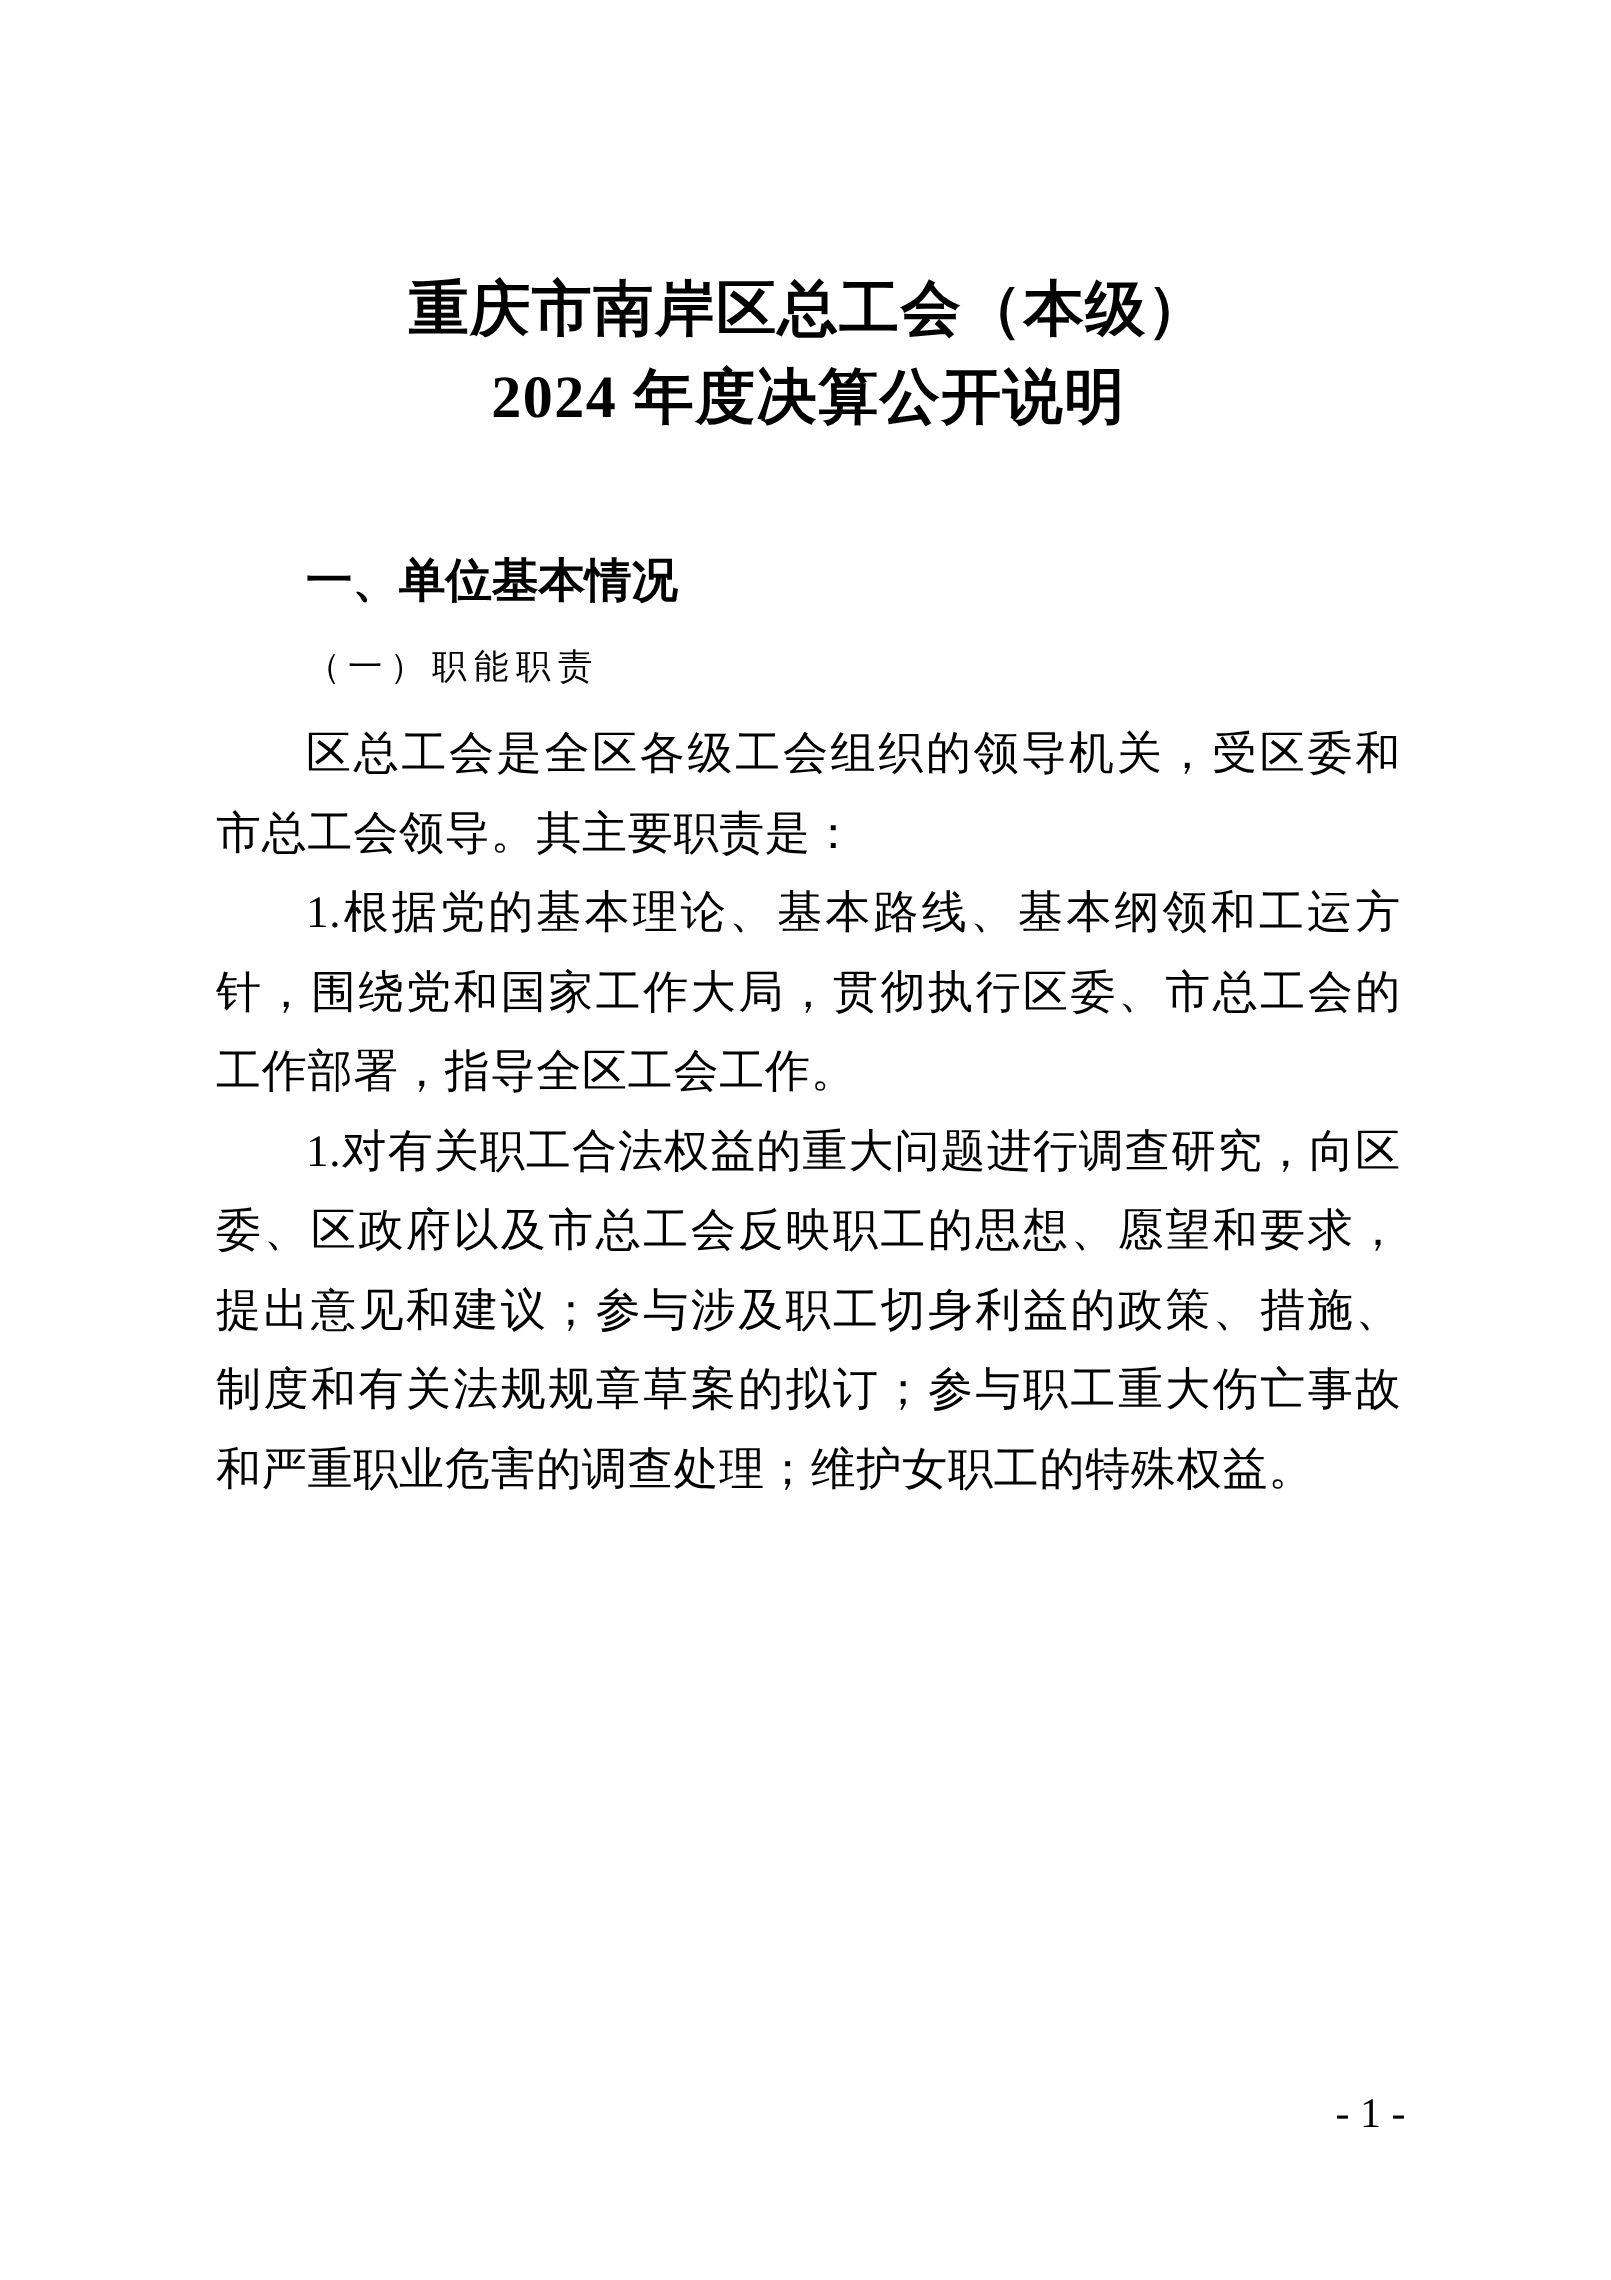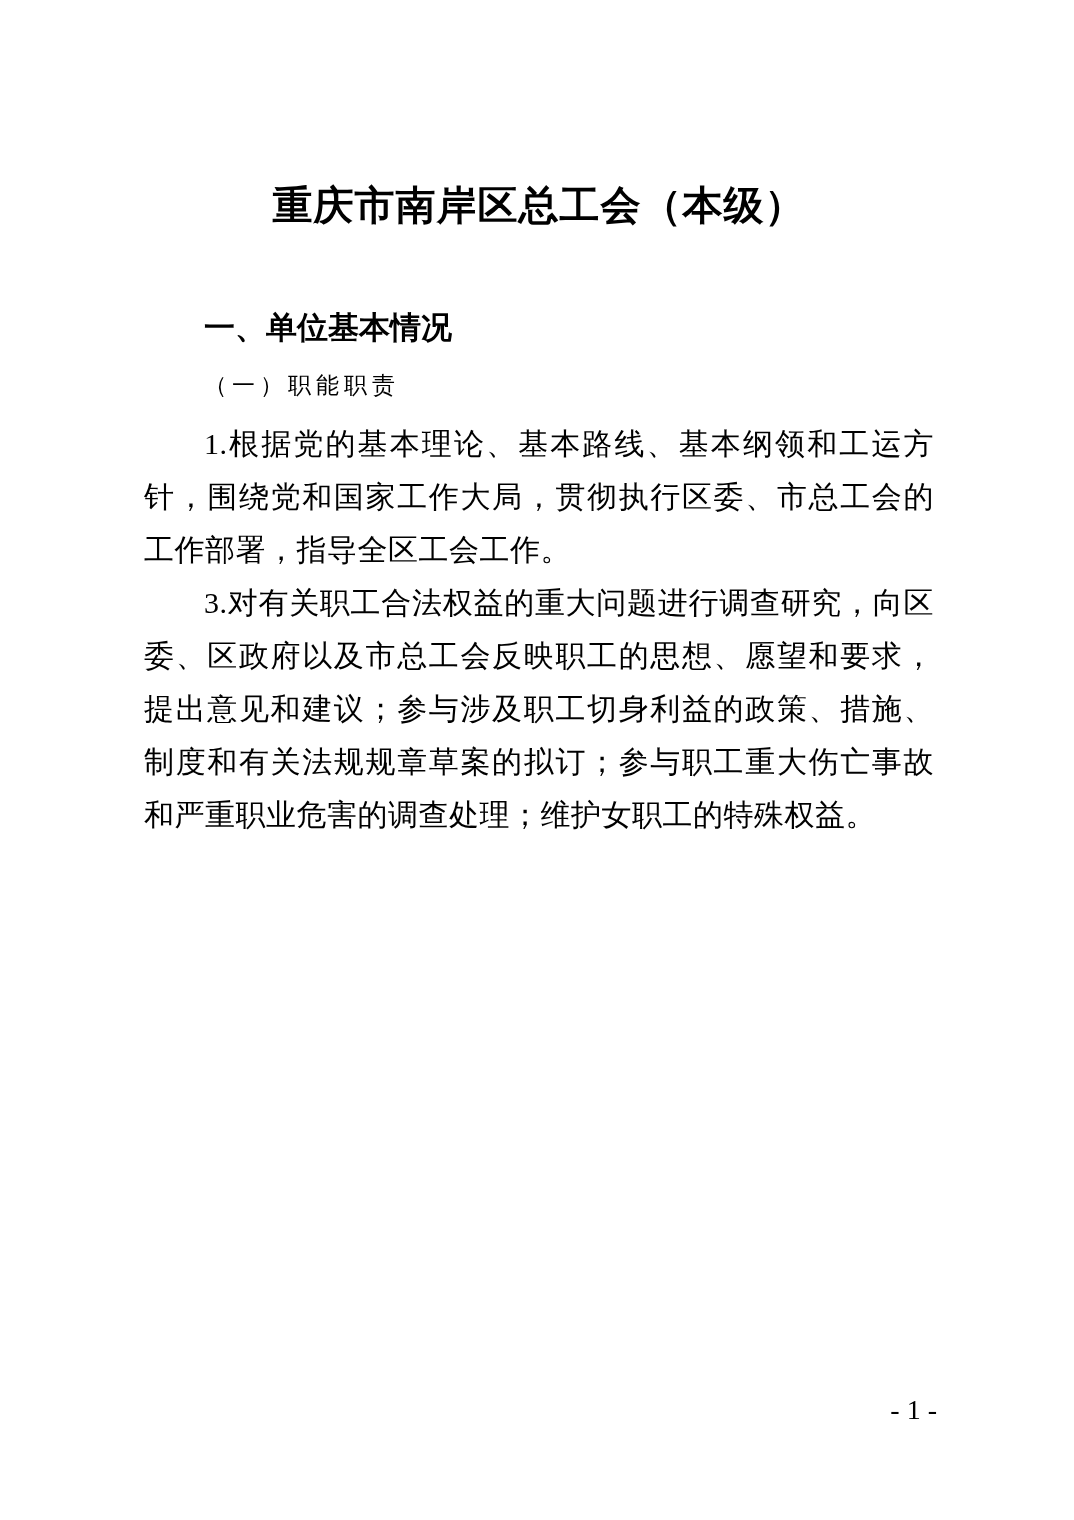--- a/index.html
+++ b/index.html
@@ -68,27 +68,29 @@
   }
 </style>
 </head>
 <body>
 
 <div class="page">
   <div class="content">
 
     <div class="doc-title">
       <div>重庆市南岸区总工会（本级）</div>
+      <div>2024 年度决算公开说明</div>
     </div>
 
     <div class="section-heading">一、单位基本情况</div>
 
     <div class="subsection-heading">（一）职能职责</div>
 
     <div class="body-text">
+        <p>区总工会是全区各级工会组织的领导机关，受区委和市总工会领导。其主要职责是：</p>
         <p>1.根据党的基本理论、基本路线、基本纲领和工运方针，围绕党和国家工作大局，贯彻执行区委、市总工会的工作部署，指导全区工会工作。</p>
-        <p>3.对有关职工合法权益的重大问题进行调查研究，向区委、区政府以及市总工会反映职工的思想、愿望和要求，提出意见和建议；参与涉及职工切身利益的政策、措施、制度和有关法规规章草案的拟订；参与职工重大伤亡事故和严重职业危害的调查处理；维护女职工的特殊权益。</p>
+        <p>1.对有关职工合法权益的重大问题进行调查研究，向区委、区政府以及市总工会反映职工的思想、愿望和要求，提出意见和建议；参与涉及职工切身利益的政策、措施、制度和有关法规规章草案的拟订；参与职工重大伤亡事故和严重职业危害的调查处理；维护女职工的特殊权益。</p>
       </div>
 
   </div>
 
   <div class="page-footer">- 1 -</div>
 </div>
 
 </body></html>

